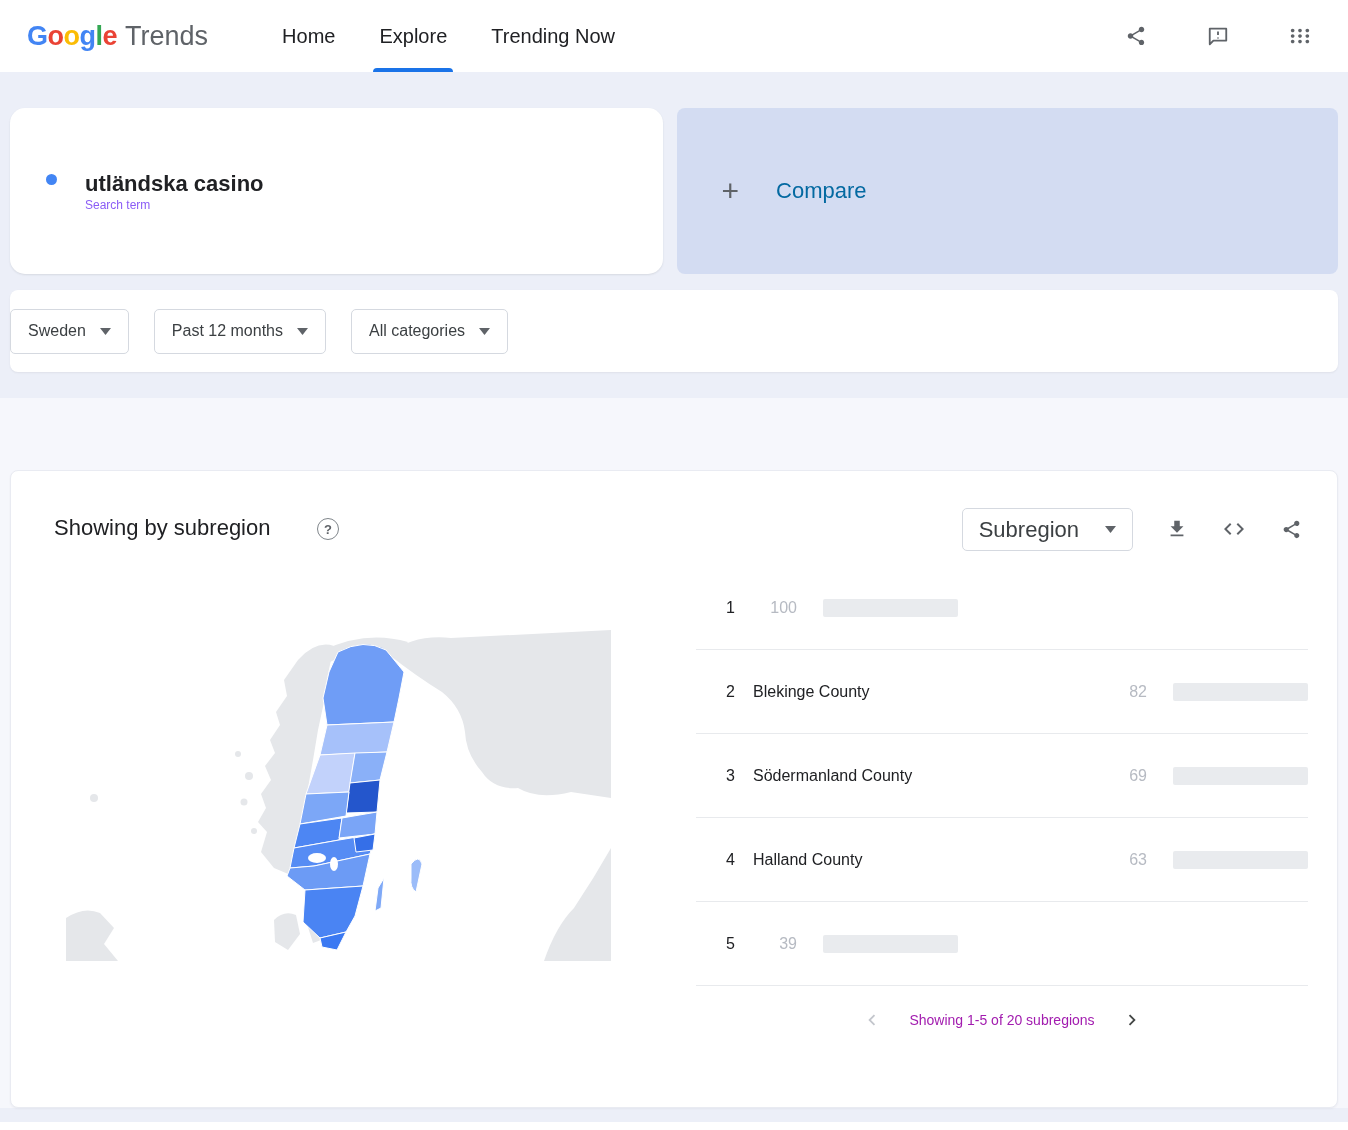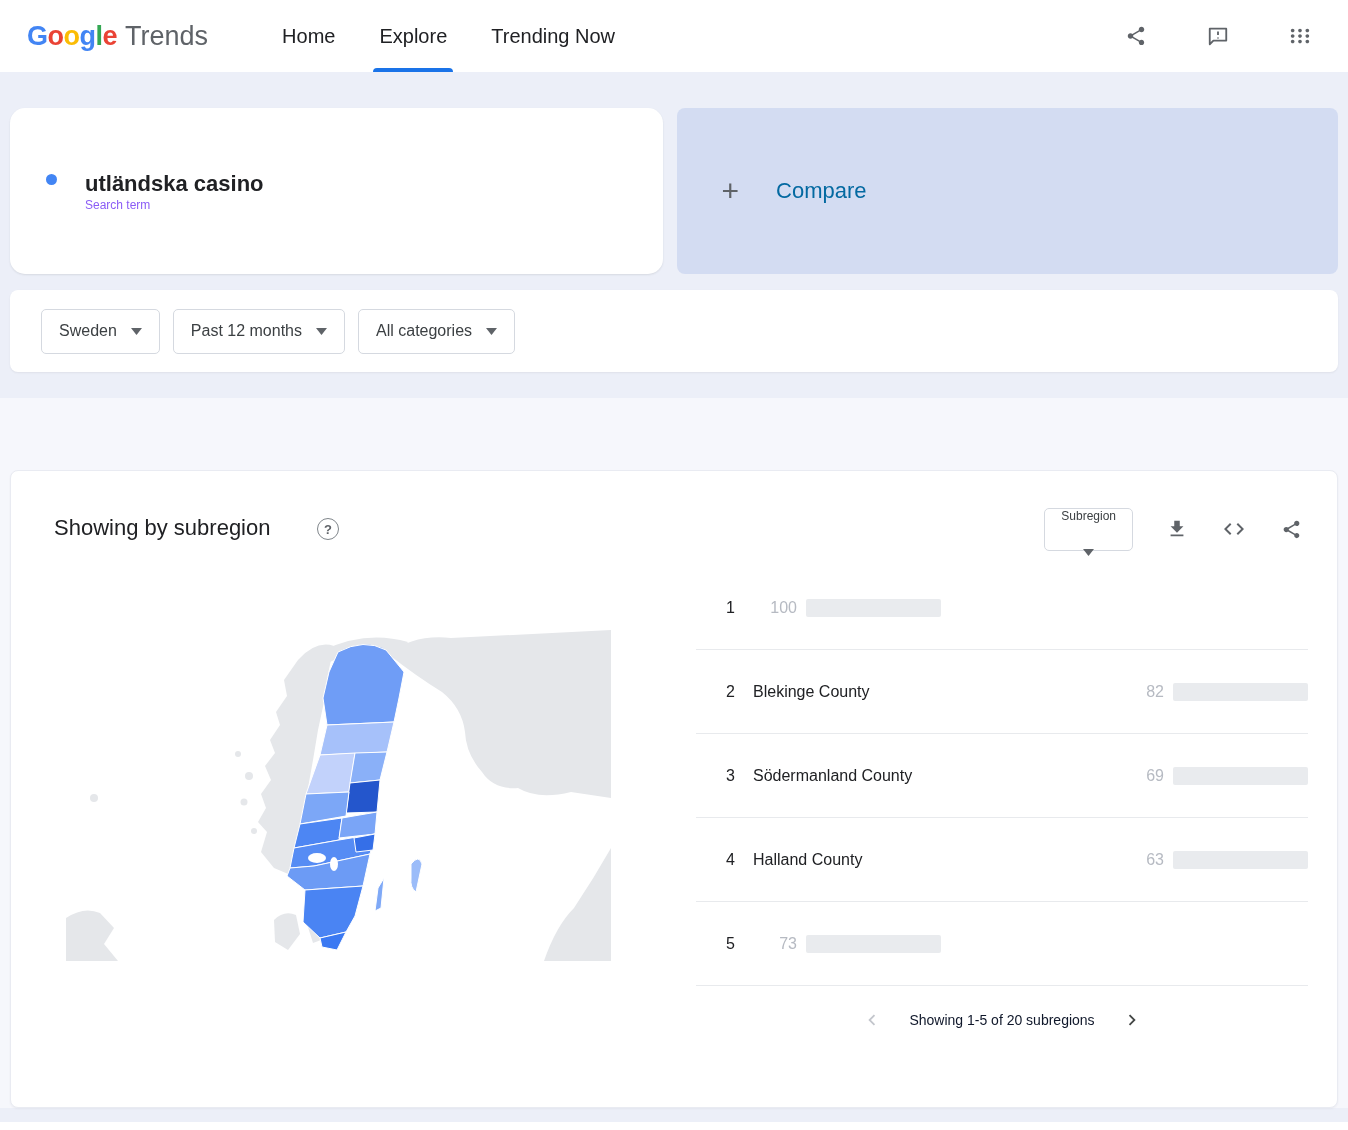--- a/index.html
+++ b/index.html
@@ -28,52 +28,52 @@
   .card-search { flex:1; background:#fff; border-radius:15px; height:166px; display:flex;
     align-items:center; padding-left:36px; box-shadow:0 1px 2px rgba(60,64,67,.12); cursor:pointer; }
   .dot { width:11px; height:11px; border-radius:50%; background:#4285f4; margin-right:28px; margin-top:-24px; }
   .term-title { font-size:22px; font-weight:600; color:#202124; }
   .term-sub { font-size:12px; color:#8b5cf6; margin-top:1px; }
   .card-compare { flex:1; background:#d3dcf2; border-radius:8px; height:166px; display:flex;
     align-items:center; padding-left:45px; cursor:pointer; }
   .plus { font-size:30px; color:#5f6368; font-weight:400; margin-right:37px; }
   .compare-label { font-size:22px; color:#0369a1; }
   .filterbar { margin-top:16px; background:#fff; border-radius:8px; height:82px; display:flex;
-    align-items:center; padding-left:31px; gap:13px; box-shadow:0 1px 2px rgba(60,64,67,.08); }
+    align-items:center; gap:25px; box-shadow:0 1px 2px rgba(60,64,67,.08); }
   .chip { height:45px; border:1px solid #d5d9e0; border-radius:5px; display:flex; align-items:center;
     padding:0 17px; font-size:16px; color:#3c4043; cursor:pointer; background:#fff; }
   .caret { margin-left:14px; display:flex; }
 
   
   .content { background:#f6f7fc; padding:72px 10px 0 10px; }
   .panel { background:#fff; border:1px solid #e9ebf2; border-radius:8px; height:638px;
     position:relative; box-shadow:0 1px 2px rgba(60,64,67,.05); }
   .panel-title { position:absolute; left:43px; top:44px; font-size:22px; color:#202124; }
   .help-btn { position:absolute; left:306px; top:47px; width:22px; height:22px;
     border:1.5px solid #80868b; border-radius:50%; color:#5f6368; font-size:13px; font-weight:700;
     display:flex; align-items:center; justify-content:center; background:none; cursor:pointer; }
   .subregion-dd { position:absolute; right:204px; top:37px; height:43px; border:1px solid #d5d9e0;
-    border-radius:5px; display:flex; align-items:center; padding:0 16px; font-size:12px;
-    color:#3c4043; gap:26px; background:#fff; cursor:pointer;flex-direction:column; }
+    border-radius:5px; display:flex; align-items:center; padding:0 16px; font-size:22px;
+    color:#3c4043; gap:26px; background:#fff; cursor:pointer; }
   .panel-icons { position:absolute; right:32px; top:44px; display:flex; gap:29px; }
 
   .map-wrap { position:absolute; left:55px; top:155px; width:545px; height:335px; }
 
   .rank-list { position:absolute; left:685px; top:95px; width:612px; }
   .rank-row { height:84px; display:flex; align-items:center; border-bottom:1px solid #e8eaed;
     padding-left:30px; cursor:pointer; }
   .rank-num { width:27px; font-size:16px; color:#202124; }
   .rank-name { flex:1; font-size:16px; color:#202124; }
-  .rank-val { width:44px; text-align:right; font-size:16px; color:#b6bac2; margin-right:9px; }
+  .rank-val { width:44px; text-align:right; font-size:16px; color:#b6bac2; margin-right:26px; }
   .bar-track { width:135px; height:18px; background:#e9ebee; border-radius:2px; overflow:hidden; }
   .bar-fill { height:100%; background:#4285f4; border-radius:2px; }
 
   .pager { position:absolute; left:685px; width:612px; top:538px; display:flex; align-items:center;
     justify-content:center; gap:26px; }
-  .pager-label { font-size:14px; color:#0f172a; }
+  .pager-label { font-size:14px; color:#a21caf; }
   .chev { border:none; background:none; cursor:pointer; display:flex; }
 
   .bottom-band { background:#eceff8; height:14px; }
   .footer { background:#fff; height:8px; }
 </style>
 </head>
 <body>
 
 <header class="hdr">
   <div class="logo">
@@ -266,21 +266,21 @@
         <span class="bar-track"><span class="bar-fill" style="width: 69%;"></span></span>
       </div>
       <div class="rank-row">
         <span class="rank-num">4</span>
         <span class="rank-name">Halland County</span>
         <span class="rank-val">63</span>
         <span class="bar-track"><span class="bar-fill" style="width: 63%;"></span></span>
       </div>
       <div class="rank-row">
         <span class="rank-num">5</span>
-        <span class="rank-val">73</span>
+        <span class="rank-val">39</span>
         <span class="bar-track"><span class="bar-fill" style="width: 62%;"></span></span>
       </div>
     </div>
 
     <div class="pager">
       <button class="chev">
         <svg width="22" height="22" viewBox="0 0 24 24" fill="#c3c6cc">
             <path d="M15.41 7.41 14 6l-6 6 6 6 1.41-1.41L10.83 12z"></path>
           </svg>
       </button>

